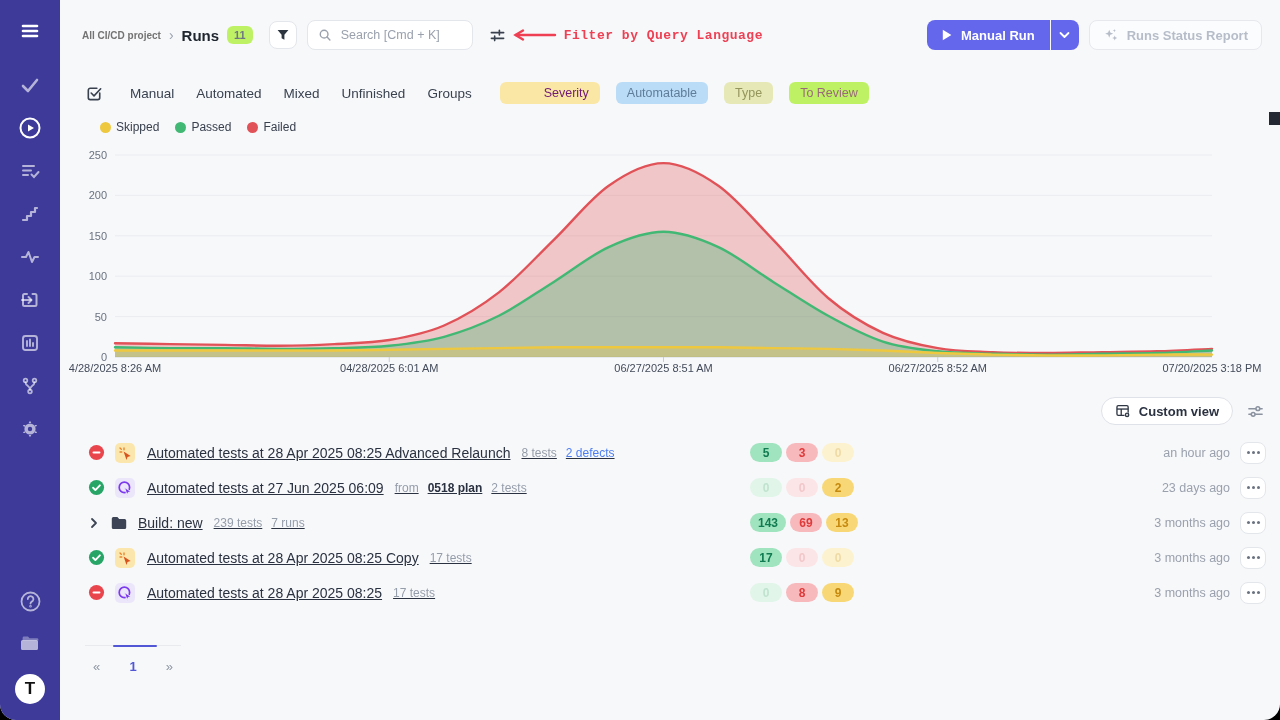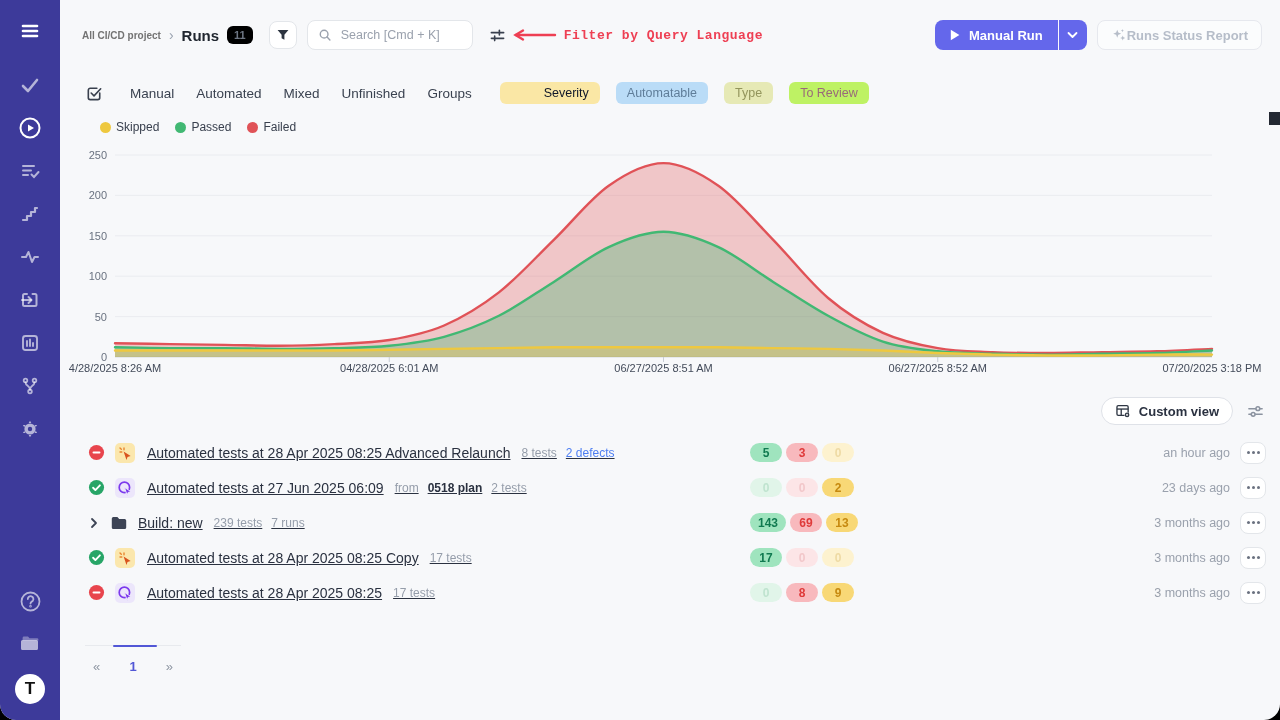--- a/index.html
+++ b/index.html
@@ -18,41 +18,41 @@
   .sb-bottom{margin-top:auto;display:flex;flex-direction:column;align-items:center;gap:17px;}
   .avatar{width:30px;height:30px;border-radius:50%;background:#fff;color:#111;display:flex;
           align-items:center;justify-content:center;font-weight:bold;font-size:17px;cursor:pointer;}
   
   .main{position:absolute;left:60px;top:0;right:0;bottom:0;}
   .header{position:absolute;left:0;right:0;top:0;height:70px;display:flex;align-items:center;
           padding:0 18px 0 22px;}
   .crumb-root{font-size:10px;font-weight:700;color:#737373;}
   .crumb-sep{margin:0 8px;color:#9aa3b0;font-size:14px;}
   .crumb-page{font-size:15px;font-weight:700;color:#20262f;}
-  .count-badge{margin-left:8px;background:#000000;color:#6e7683;font-size:11px;font-weight:600;
+  .count-badge{margin-left:8px;background:#bef264;color:#6e7683;font-size:11px;font-weight:600;
                padding:3px 7px;border-radius:6px;}
   .icon-btn{width:28px;height:28px;border:1px solid #e3e6ea;border-radius:8px;background:#fff;
             display:flex;align-items:center;justify-content:center;cursor:pointer;margin-left:16px;}
   .search{margin-left:10px;width:166px;height:30px;border:1px solid #e3e6ea;border-radius:8px;
           background:#fff;display:flex;align-items:center;padding:0 10px;gap:7px;}
   .search input{border:none;outline:none;width:100%;font-size:12.5px;color:#4a5160;background:transparent;
           font-family:"Liberation Sans",sans-serif;}
   .search input::placeholder{color:#9aa1ad;}
   .ql-icon{margin-left:16px;color:#39404e;cursor:pointer;display:flex;}
   .annotation{display:flex;align-items:center;gap:7px;margin-left:5px;}
   .annotation-text{font-family:"Liberation Mono",monospace;font-weight:700;font-size:13px;
                    color:#ee3f53;letter-spacing:.5px;white-space:nowrap;}
   .hdr-right{margin-left:auto;display:flex;align-items:center;gap:10px;}
   .manual-run{display:flex;border-radius:8px;overflow:hidden;cursor:pointer;}
   .mr-main{background:#6467eb;color:#fff;height:30px;display:flex;align-items:center;gap:9px;
            padding:0 15px;font-size:13px;font-weight:700;}
   .mr-divider{width:1px;background:rgba(255,255,255,.35);}
   .mr-caret{background:#6467eb;width:28px;display:flex;align-items:center;justify-content:center;color:#fff;}
   .report-btn{height:30px;border:1px solid #e6e8ee;border-radius:8px;background:#fbfcfd;display:flex;
-              align-items:center;padding:0 13px;color:#b6bdc9;font-size:13px;font-weight:700;cursor:pointer;}
+              align-items:center;gap:8px;padding:0 13px;color:#b6bdc9;font-size:13px;font-weight:700;cursor:pointer;}
   
   .tabsrow{position:absolute;left:25px;top:78px;height:30px;display:flex;align-items:center;}
   .tasks-icon{color:#39404e;display:flex;margin-right:26px;cursor:pointer;}
   .tab{font-size:13.5px;font-weight:500;color:#3a4250;margin-right:22px;cursor:pointer;white-space:nowrap;}
   .fpill{font-size:12.5px;font-weight:500;padding:4px 11px;border-radius:6px;margin-right:16px;
          cursor:pointer;white-space:nowrap;}
   
   .legend{position:absolute;left:40px;top:120px;display:flex;gap:16px;align-items:center;}
   .legend-item{display:flex;align-items:center;gap:5px;cursor:pointer;}
   .legend-dot{width:11px;height:11px;border-radius:50%;}
@@ -291,21 +291,21 @@
               <path d="M6.5 9.5l3 3 7-7.5"></path>
             </g>
           </svg>
       </span>
       <span class="tab">Manual</span>
       <span class="tab">Automated</span>
       <span class="tab">Mixed</span>
       <span class="tab">Unfinished</span>
       <span class="tab">Groups</span>
       <span id="filter-pills" style="display:flex;align-items:center;margin-left:6px;">
-          <span class="fpill" style="background: rgb(250, 231, 165); color: #0f172a; padding-left: 44px;">Severity</span>
+          <span class="fpill" style="background: rgb(250, 231, 165); color: #701a75; padding-left: 44px;">Severity</span>
           <span class="fpill" style="background: rgb(186, 220, 247); color: rgb(95, 125, 153);">Automatable</span>
           <span class="fpill" style="background: rgb(230, 233, 181); color: rgb(147, 149, 92);">Type</span>
           <span class="fpill" style="background: #bef264; color: rgb(153, 106, 121);">To Review</span>
         </span>
     </div>
 
     <div class="legend" id="legend">
         <span class="legend-item">
           <span class="legend-dot" style="background: rgb(238, 200, 63);"></span>
           <span class="legend-label">Skipped</span>

